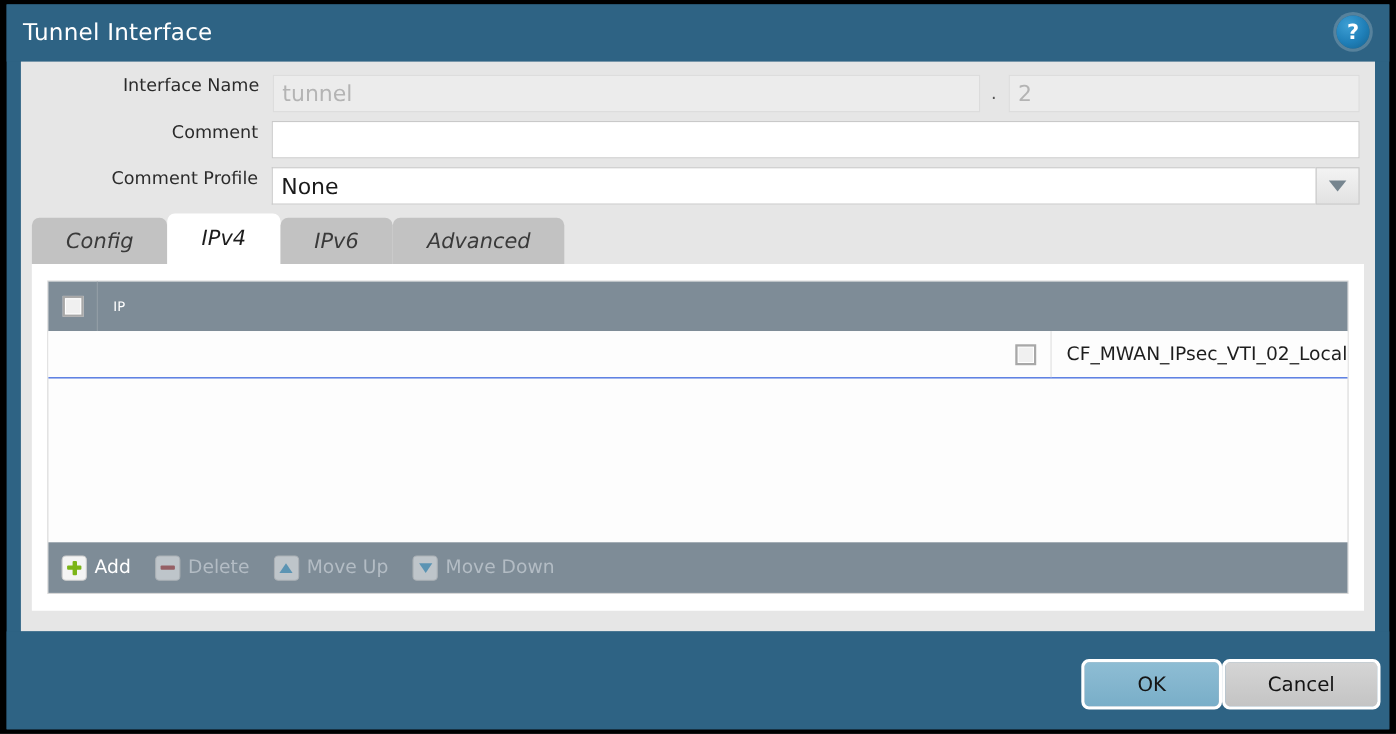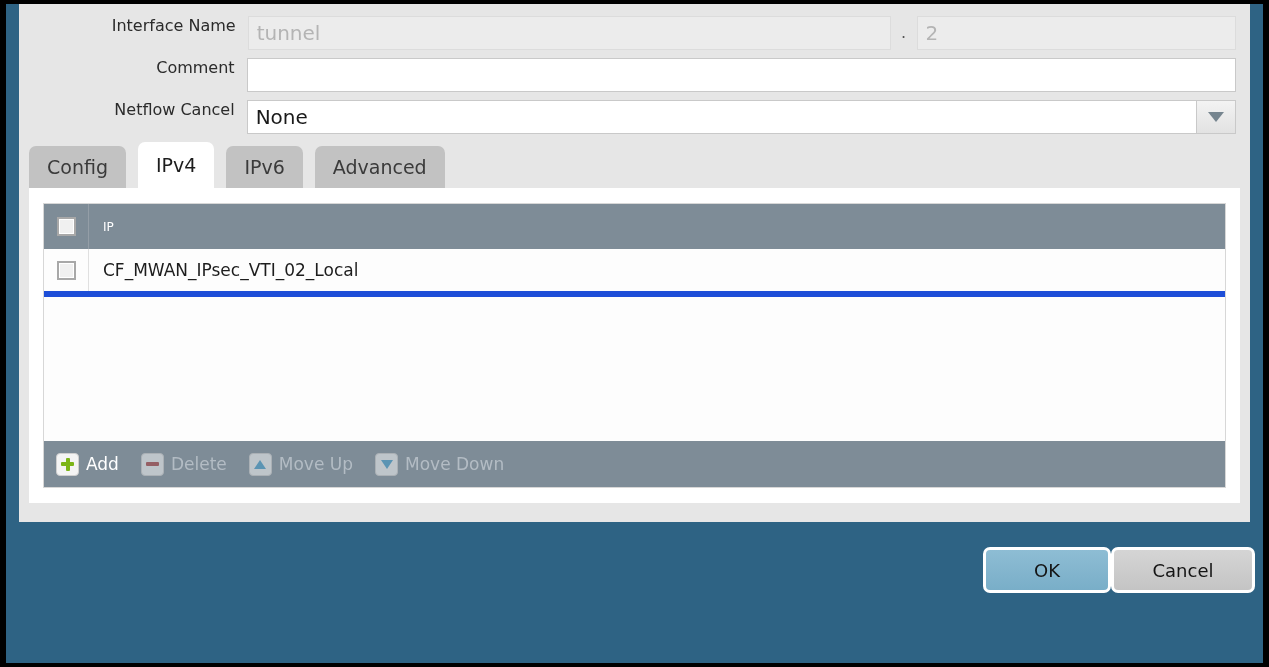--- a/index.html
+++ b/index.html
@@ -150,27 +150,28 @@
     display: flex;
     align-items: flex-end;
     height: 46px;
     position: relative;
     z-index: 2;
   }
   .tab {
     background: #c2c2c2;
     color: #3a3a3a;
     font-size: 19px;
-    padding: 0 18px;
+    padding: 0 31px;
     height: 42px;
     line-height: 42px;
     border-radius: 7px 7px 0 0;
-    margin-right: 12px;
+    margin-right: 0;
     cursor: pointer;
     white-space: nowrap;
+    font-style: italic;
   }
   .tab.active {
     background: #ffffff;
     color: #1d1d1d;
     height: 46px;
     line-height: 46px;
   }
 
   
   .panel {
@@ -218,22 +219,23 @@
     border: 2px solid #a8a8a8;
     background: #f0f0f0;
     box-shadow: inset 0 0 0 1px #ffffff;
     cursor: pointer;
   }
   .tbody { flex: 1 1 auto; }
   .trow {
     display: flex;
     align-items: center;
     height: 42px;
-    border-bottom: 6px solid #1d4ed8;
+    border-bottom: 1px solid #1d4ed8;
     background: #fdfdfd;
+    justify-content: flex-end;
   }
   .td-label {
     font-size: 17px;
     color: #1d1d1d;
     padding-left: 14px;
   }
   .tfoot {
     background: #7e8c97;
     height: 46px;
     flex: 0 0 46px;
@@ -321,39 +323,43 @@
     right: 8px;
     width: 144px;
     background: linear-gradient(#d5d5d5, #c4c4c4);
   }
 </style>
 </head>
 <body>
 
 <div class="dialog">
 
+  <div class="titlebar">
+    <div class="title-text">Tunnel Interface</div>
+    <div class="help-icon">?</div>
+  </div>
 
   <div class="body">
 
     <div class="form">
 
       <div class="row">
         <div class="lbl">Interface Name</div>
         <div class="field disabled f-ifname">tunnel</div>
         <div class="dot">.</div>
         <div class="field disabled f-ifnum">2</div>
       </div>
 
       <div class="row">
         <div class="lbl">Comment</div>
         <div class="field f-comment"></div>
       </div>
 
       <div class="row">
-        <div class="lbl">Netflow Cancel</div>
+        <div class="lbl">Comment Profile</div>
         <div class="combo">
           <div class="field txt">None</div>
           <div class="combo-btn">
             <span class="caret"></span>
           </div>
         </div>
       </div>
 
     </div>
 

